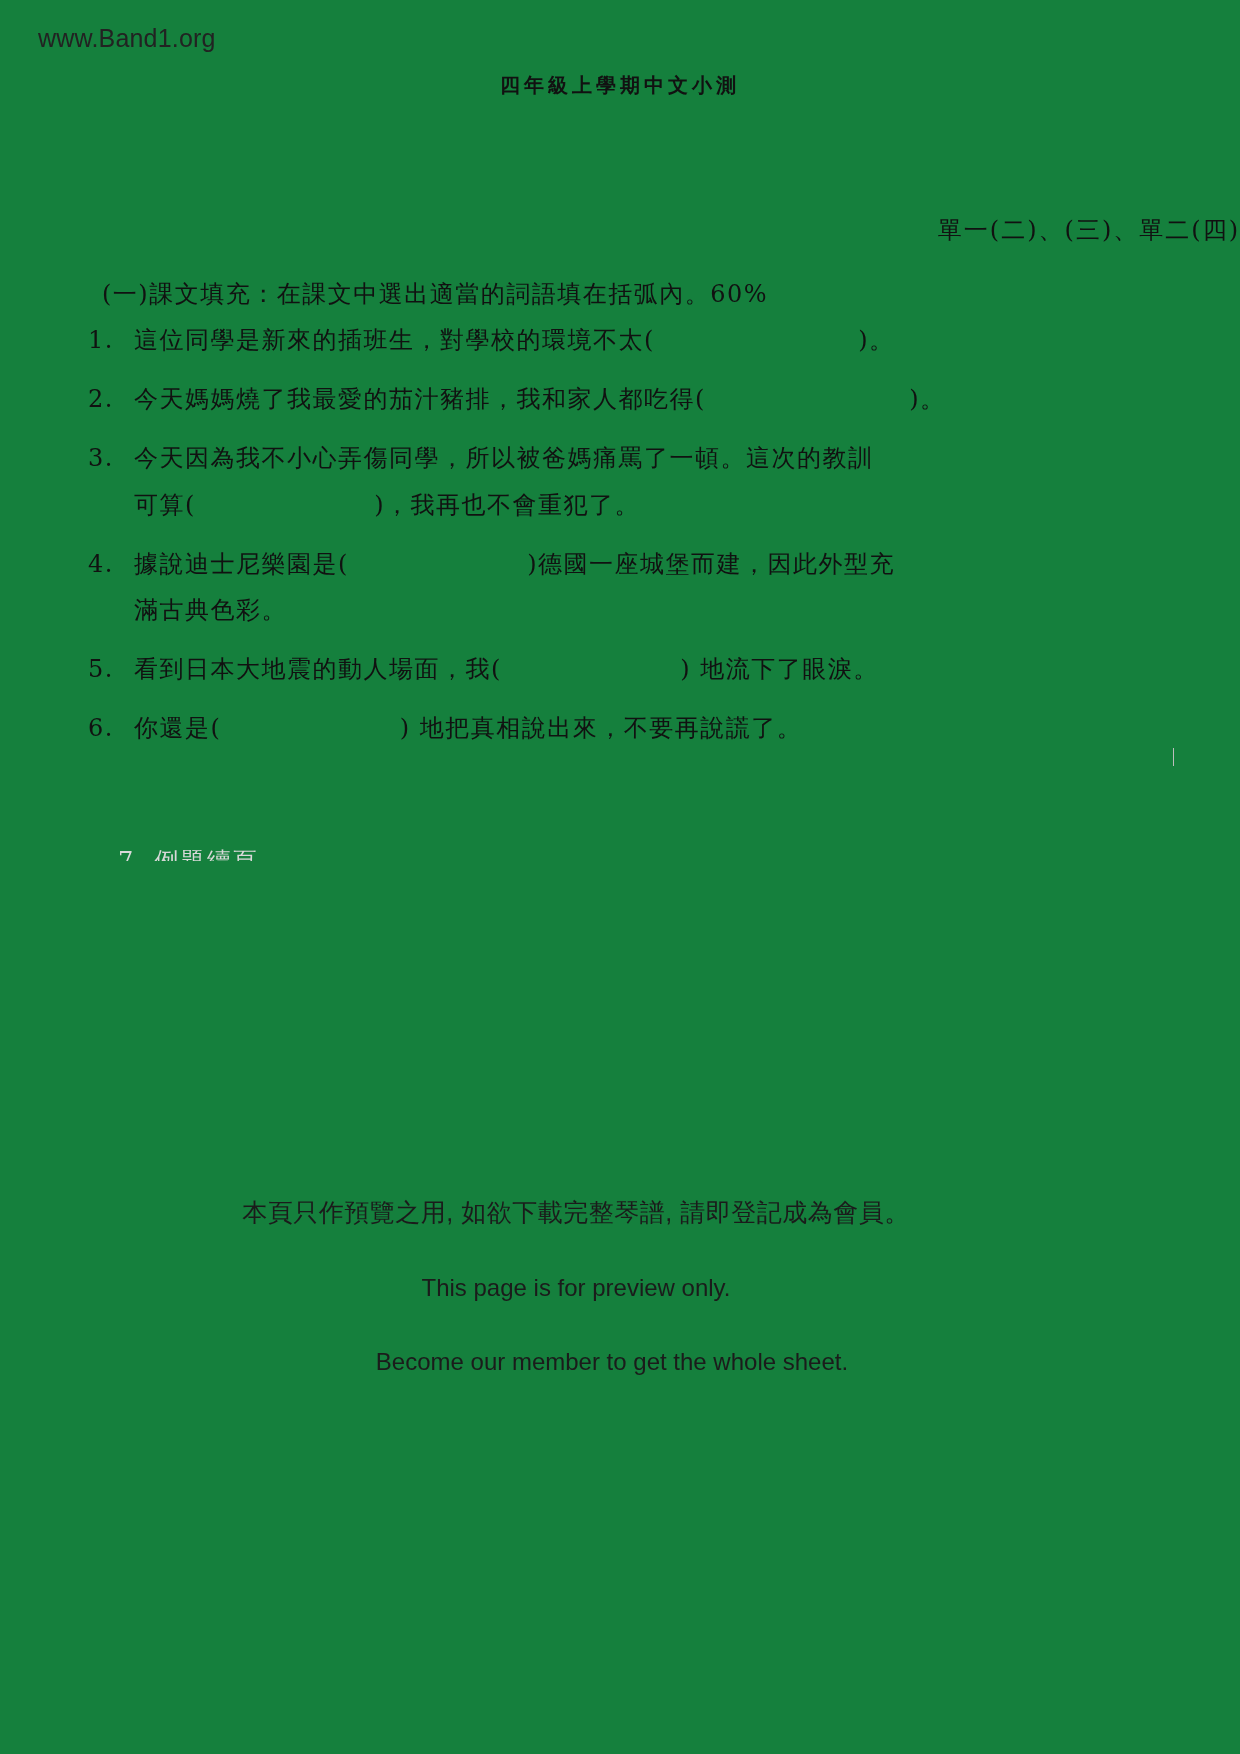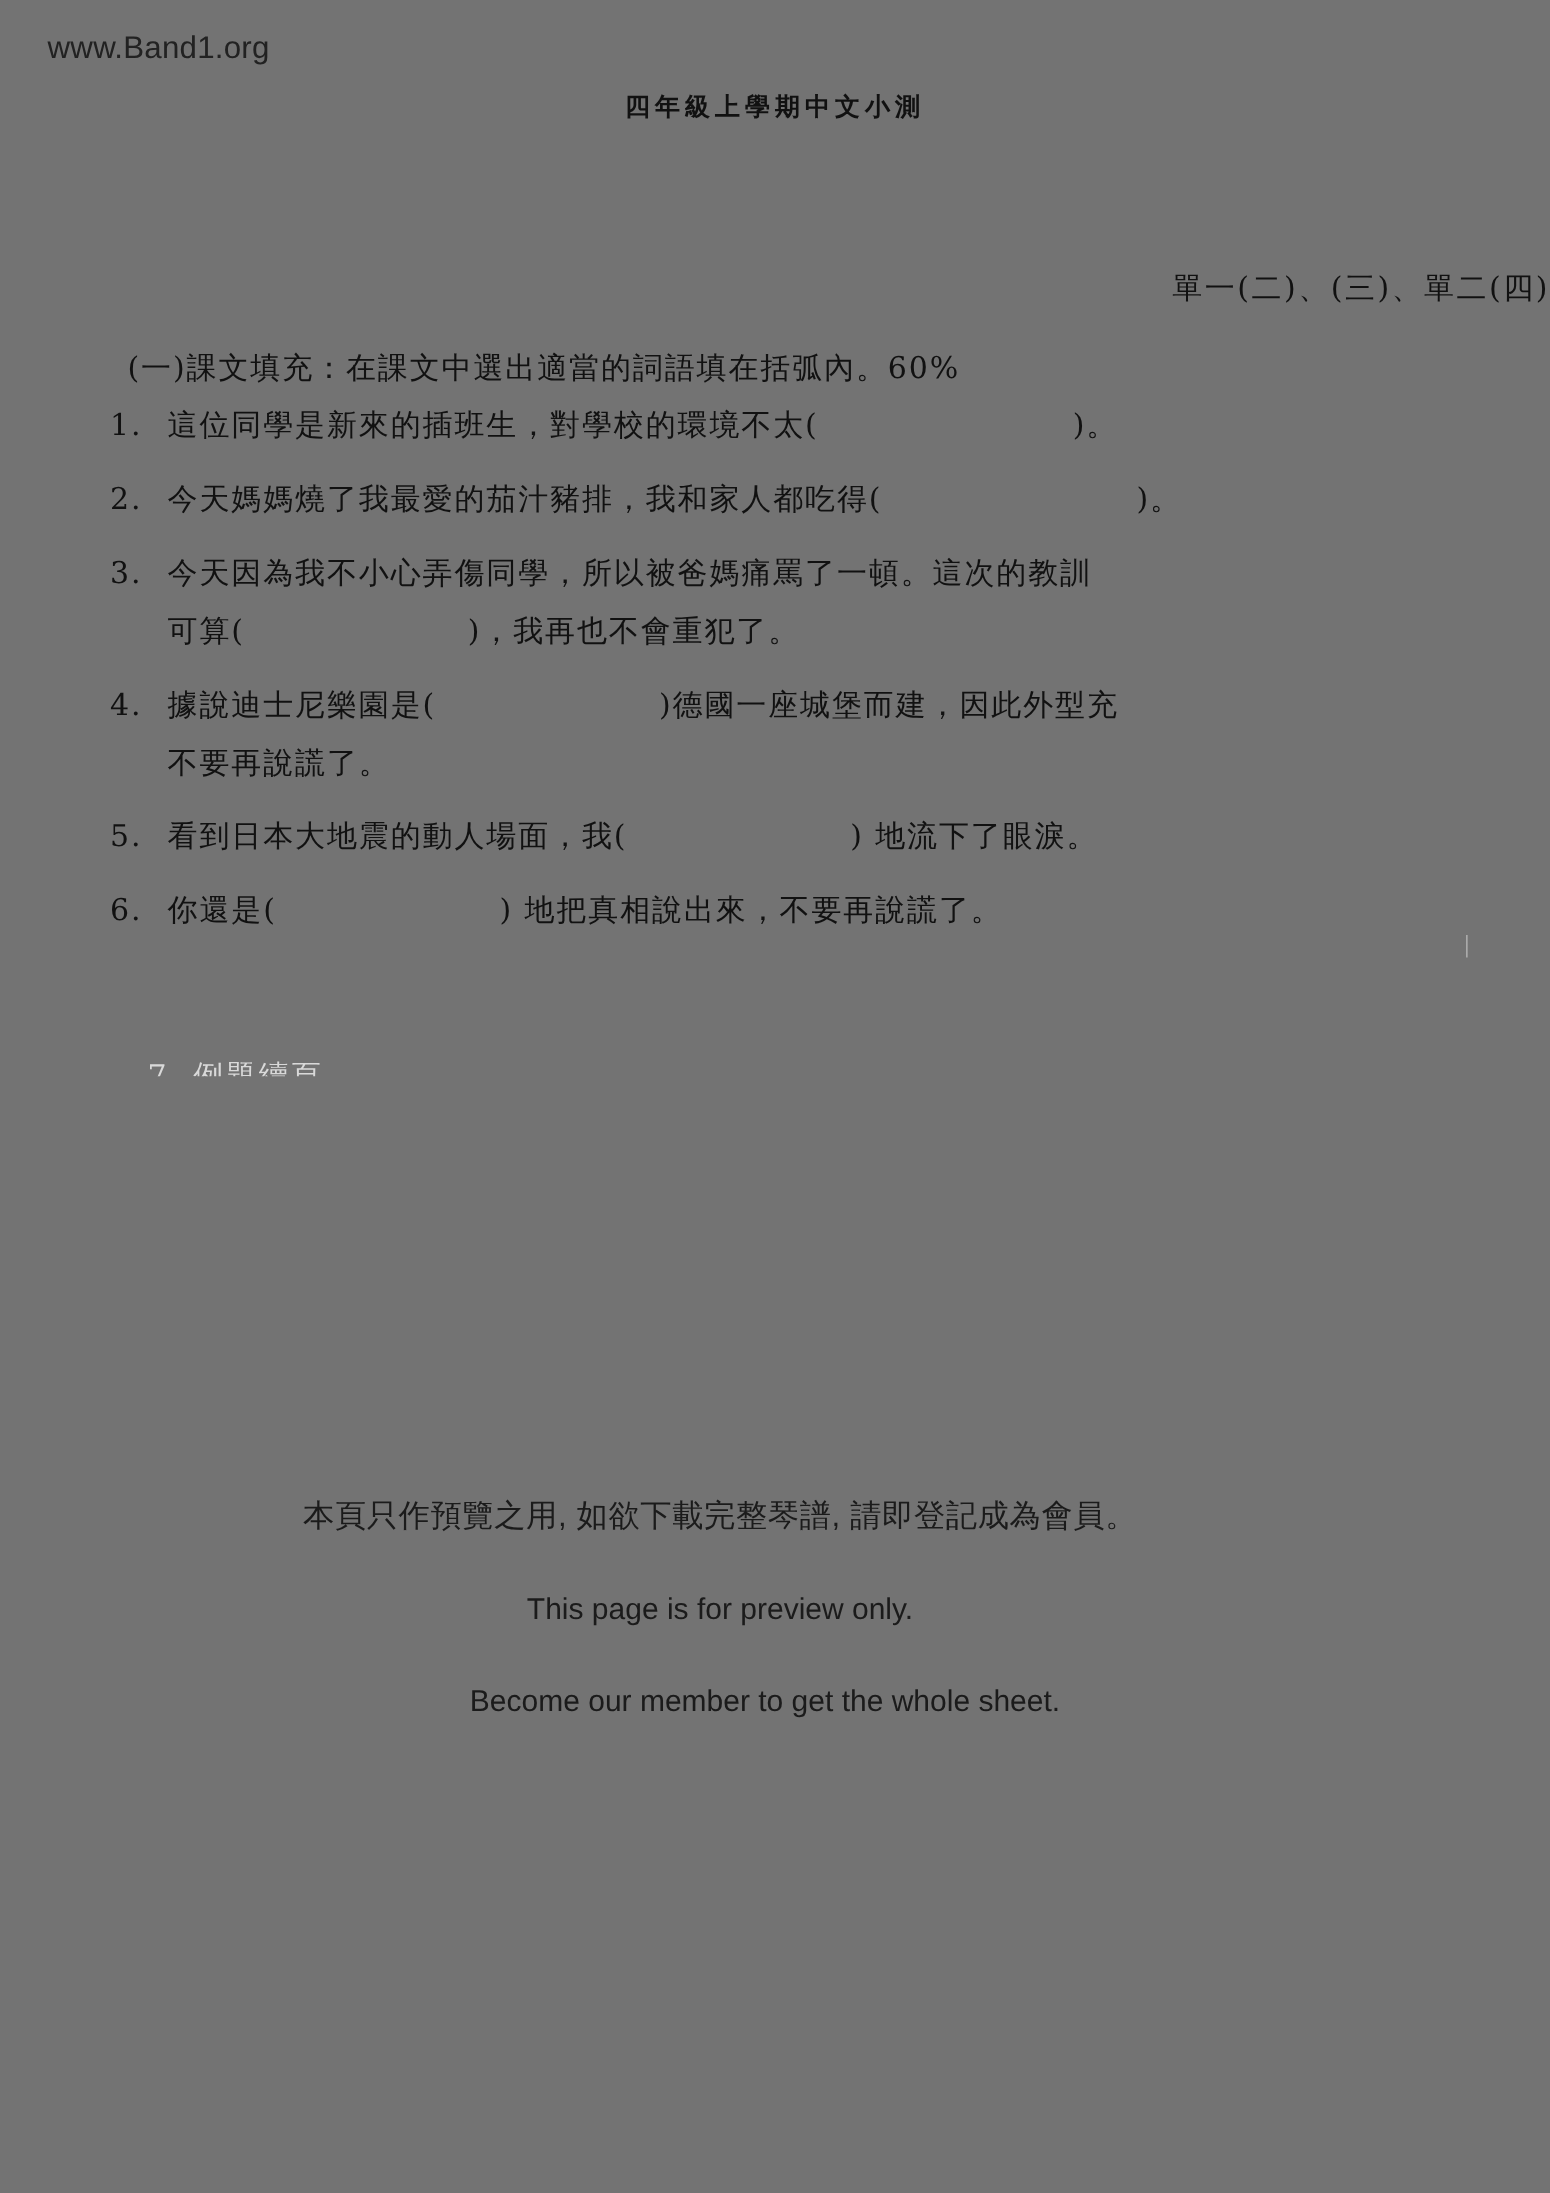--- a/index.html
+++ b/index.html
@@ -12,21 +12,21 @@
     height: 1754px;
     position: relative;
     font-family: "Liberation Serif", serif;
     color: #1a1a1a;
     overflow: hidden;
   }
 
   .page {
     position: absolute;
     inset: 0;
-    background: #737373;
+    background: #15803d;
     text-decoration: underline;
   }
 
   
   .site-url {
     position: absolute;
     left: 38px;
     top: 24px;
     font-family: "Liberation Sans", sans-serif;
     font-size: 25px;
@@ -231,21 +231,21 @@
 
     <div class="q" style="display:block">
       <div style="display:flex">
         <span class="q-num">4.</span>
         <span class="q-body">
           <span>據說迪士尼樂園是(</span>
           <span class="blank-sp-md"></span>
           <span>)德國一座城堡而建，因此外型充</span>
         </span>
       </div>
-      <div class="q-line2">不要再說謊了。</div>
+      <div class="q-line2">滿古典色彩。</div>
     </div>
 
     <div class="q">
       <span class="q-num">5.</span>
       <span class="q-body">
         <span>看到日本大地震的動人場面，我(</span>
         <span class="blank-sp-md"></span>
         <span>) 地流下了眼淚。</span>
       </span>
     </div>

